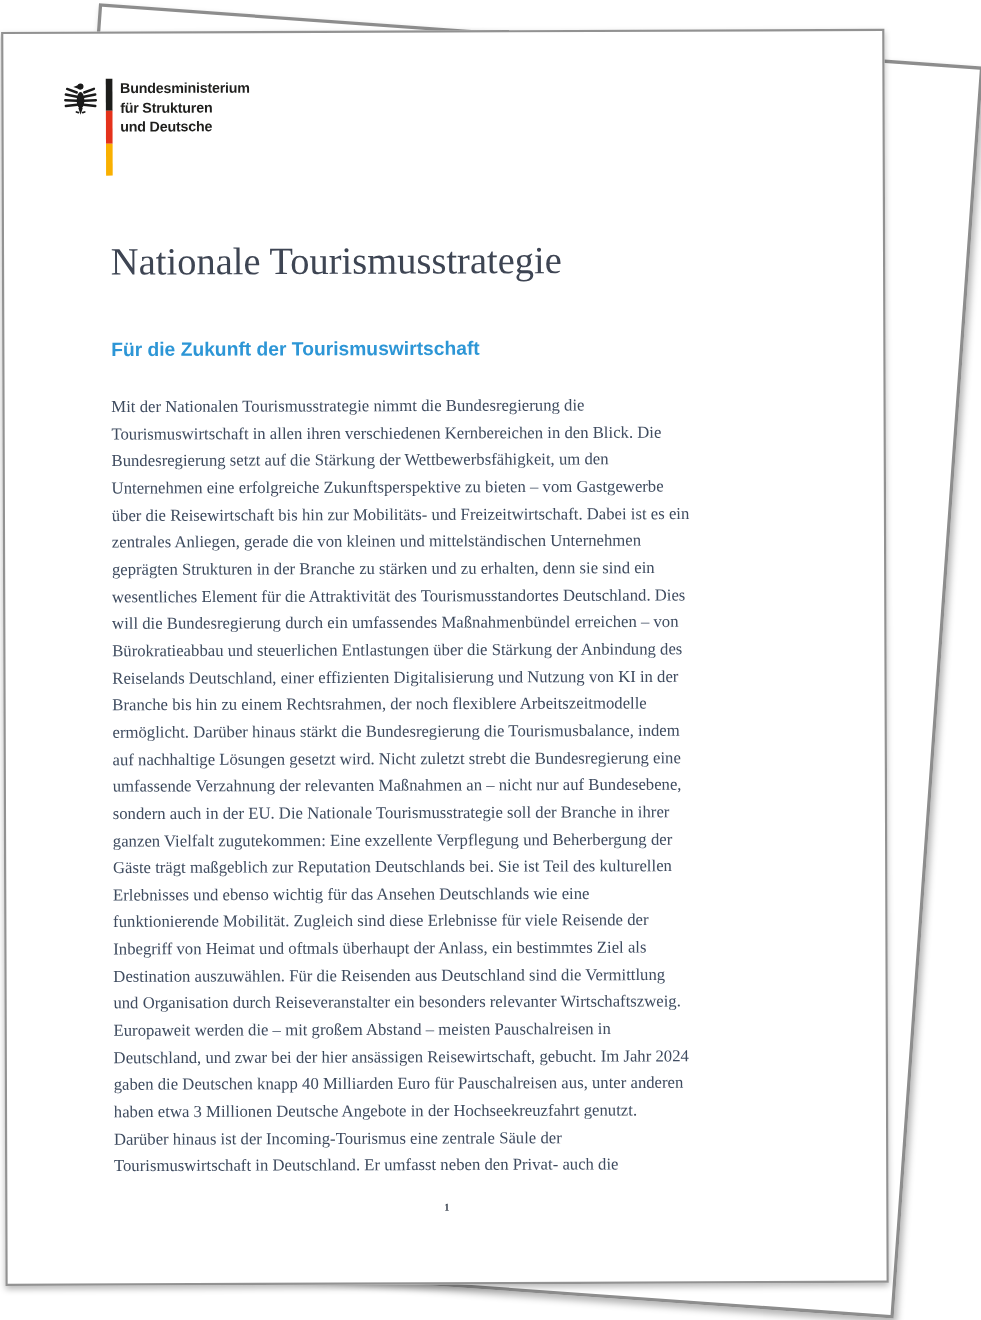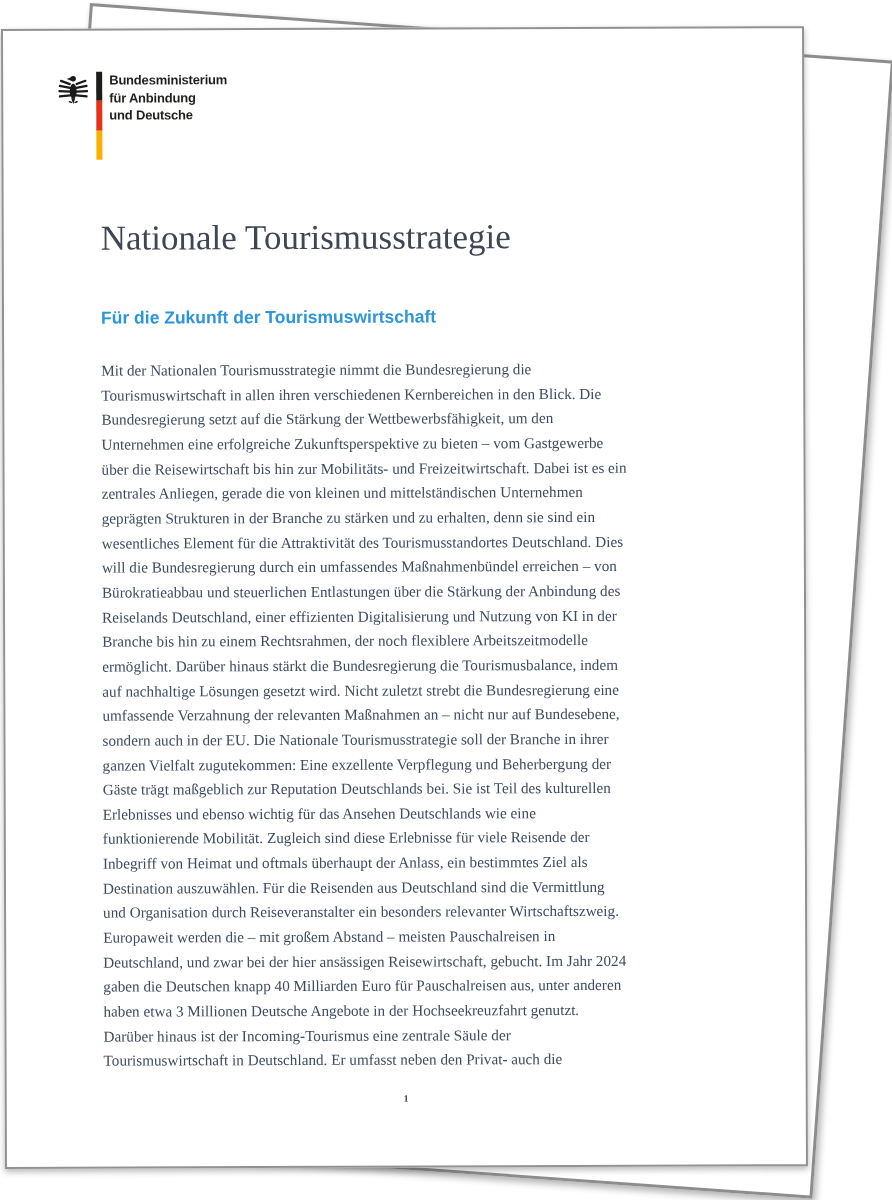--- a/index.html
+++ b/index.html
@@ -85,21 +85,21 @@
     </svg>
 
     <div class="flag-stripe">
       <div class="seg seg-black"></div>
       <div class="seg seg-red"></div>
       <div class="seg seg-gold"></div>
     </div>
 
     <div class="ministry">
       <div>Bundesministerium</div>
-      <div>für Anbindung</div>
+      <div>für Strukturen</div>
       <div>und Deutsche</div>
     </div>
 
     <div class="doc-title">Nationale Tourismusstrategie</div>
 
     <div class="doc-subtitle">Für die Zukunft der Tourismuswirtschaft</div>
 
     <div class="doc-body">
       <div class="bline">Mit der Nationalen Tourismusstrategie nimmt die Bundesregierung die</div>
       <div class="bline">Tourismuswirtschaft in allen ihren verschiedenen Kernbereichen in den Blick. Die</div>

